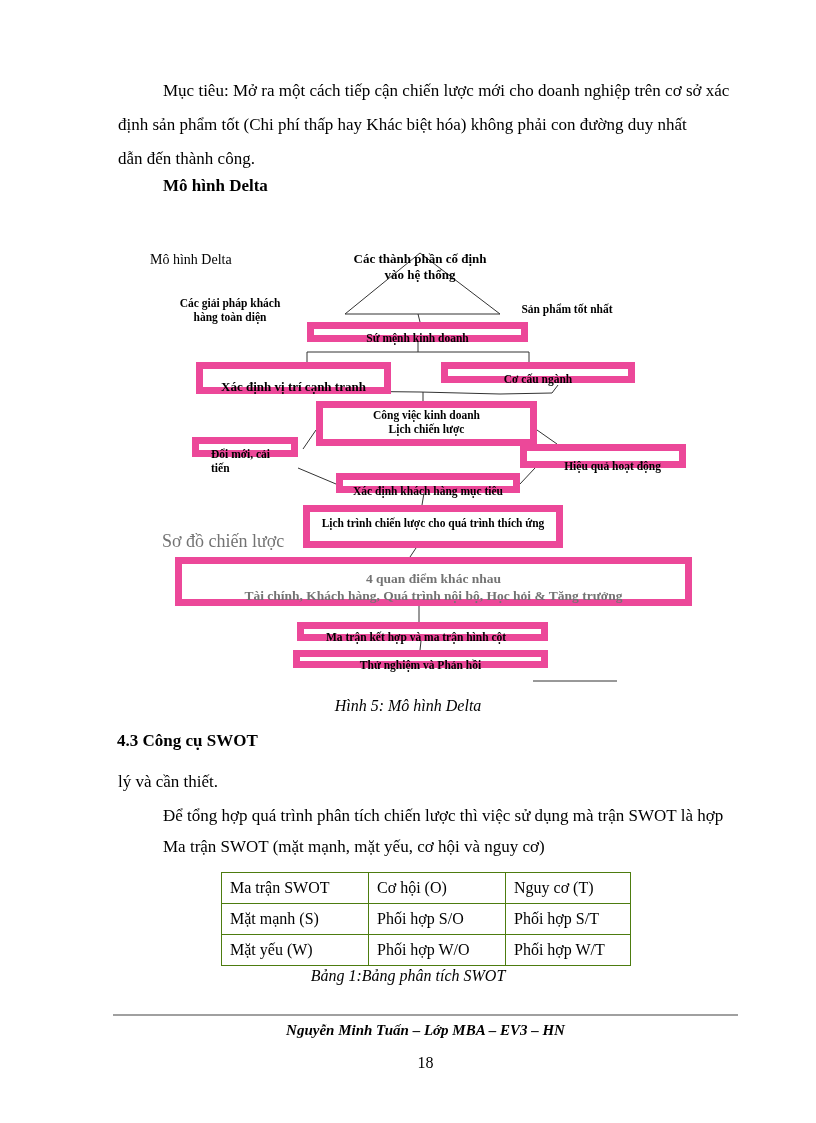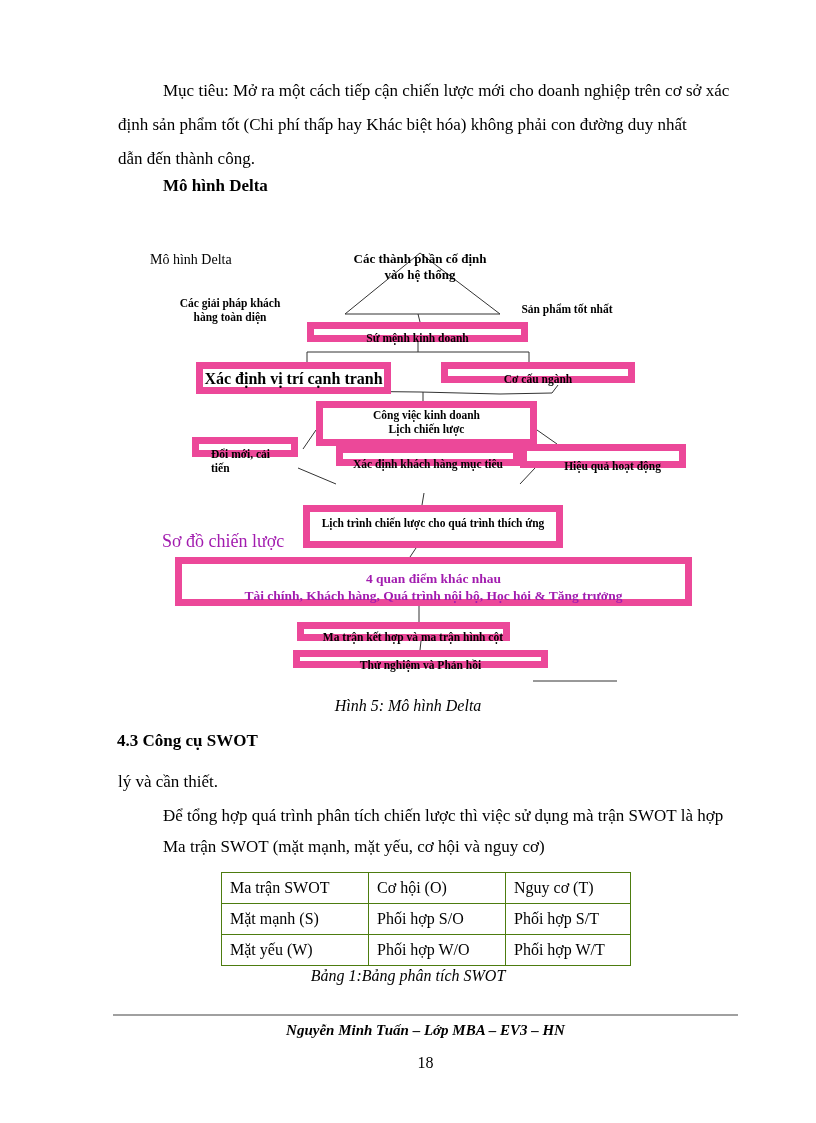--- a/index.html
+++ b/index.html
@@ -6,21 +6,21 @@
   body { width: 816px; height: 1123px; position: relative; overflow: hidden;
          font-family: "Liberation Serif", serif; color: #000; }
   .abs { position: absolute; }
   .para { font-size: 17px; line-height: 34px; }
   .indent { text-indent: 45px; }
   .bold { font-weight: bold; }
   .box { position: absolute; border: 7px solid #ec4899; background: #fff;
          box-sizing: border-box; font-weight: bold; font-size: 11.5px;
          text-align: center; line-height: 14px; }
   .lbl { position: absolute; font-weight: bold; font-size: 11.5px; line-height: 14px; text-align: center; }
-  .red { color: #a21caf; }
+  .red { color: #737373; }
   table.swot { border-collapse: collapse; font-size: 16px; }
   table.swot td { border: 1px solid #4d7c0f; padding: 4px 8px; height: 22px; }
   .caption { font-style: italic; font-size: 16px; text-align: center; }
   svg.lines { position: absolute; left: 0; top: 0; }
 </style>
 </head>
 <body>
 
 <div class="abs para" style="left:118px; top:74px; width:625px;">
   <div class="indent" style="white-space:nowrap; text-indent:45px;">Mục tiêu: Mở ra một cách tiếp cận chiến lược mới cho doanh nghiệp trên cơ sở xác</div>
@@ -69,45 +69,45 @@
 
   <div class="lbl" style="left:175px; top:296px; width:110px;">
     <div>Các giải pháp khách</div>
     <div>hàng toàn diện</div>
   </div>
 
   <div class="lbl" style="left:512px; top:302px; width:110px;">Sản phẩm tốt nhất</div>
 
   <div class="box" style="left:307px; top:322px; width:221px; height:20px; padding-top:2px;">Sứ mệnh kinh doanh</div>
 
-  <div class="box" style="left:196px; top:362px; width:195px; height:32px; padding-top:3px; font-size:16px;">Xác định vị trí cạnh tranh</div>
+  <div class="box" style="left:196px; top:362px; width:195px; height:32px; padding-top:11px; font-size:13px;">Xác định vị trí cạnh tranh</div>
 
   <div class="box" style="left:441px; top:362px; width:194px; height:21px; padding-top:3px;">Cơ cấu ngành</div>
 
   <div class="box" style="left:316px; top:401px; width:221px; height:45px; ">
     <div>Công việc kinh doanh</div>
     <div>Lịch chiến lược</div>
   </div>
 
   <div class="box" style="left:192px; top:437px; width:106px; height:20px; padding-top:3px; text-align:left; padding-left:12px;">Đổi mới, cải tiến</div>
 
   <div class="box" style="left:520px; top:444px; width:166px; height:24px; padding-top:8px; text-align:right; padding-right:18px;">Hiệu quả hoạt động</div>
 
-  <div class="box" style="left:336px; top:446px; width:184px; height:20px; padding-top:4px;">Xác định khách hàng mục tiêu</div>
+  <div class="box" style="left:336px; top:473px; width:184px; height:20px; padding-top:4px;">Xác định khách hàng mục tiêu</div>
 
   <div class="box" style="left:303px; top:505px; width:260px; height:43px; padding-top:4px;">Lịch trình chiến lược cho quá trình thích ứng</div>
 
   <div class="abs red" style="left:162px; top:531px; font-size:18px;">Sơ đồ chiến lược</div>
 
   <div class="box red" style="left:175px; top:557px; width:517px; height:49px; padding-top:6px; font-size:13.5px; line-height:17px;">
     <div>4 quan điểm khác nhau</div>
     <div>Tài chính, Khách hàng, Quá trình nội bộ, Học hỏi &amp; Tăng trưởng</div>
   </div>
 
-  <div class="box" style="left:297px; top:622px; width:213px; height:19px; padding-top:1px; text-align:right; ">Ma trận kết hợp và ma trận hình cột</div>
+  <div class="box" style="left:297px; top:622px; width:251px; height:19px; padding-top:1px; text-align:left; padding-left:22px;">Ma trận kết hợp và ma trận hình cột</div>
 
   <div class="box" style="left:293px; top:650px; width:255px; height:18px; padding-top:1px;">Thử nghiệm và Phản hồi</div>
 </div>
 
 <div class="abs caption" style="left:258px; top:697px; width:300px; font-size:16px;">Hình 5: Mô hình Delta</div>
 
 <div class="abs bold" style="left:117px; top:731px; font-size:17px;">4.3 Công cụ SWOT</div>
 
 <div class="abs para" style="left:118px; top:765px; width:625px;">
   <div>lý và cần thiết.</div>

